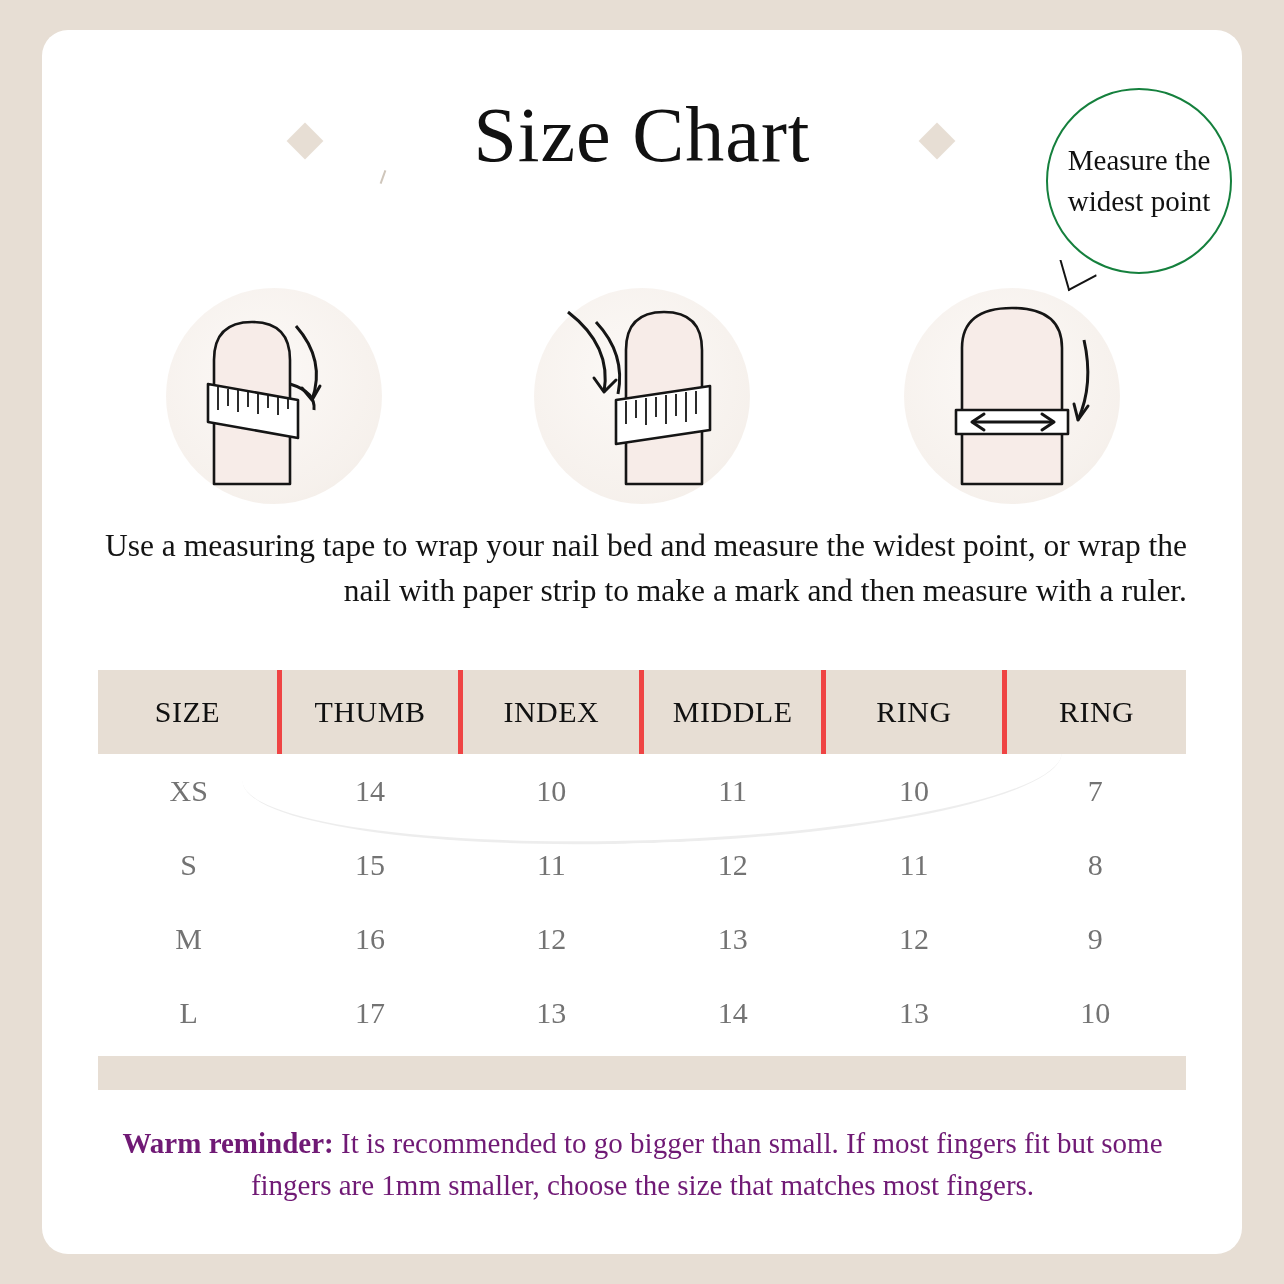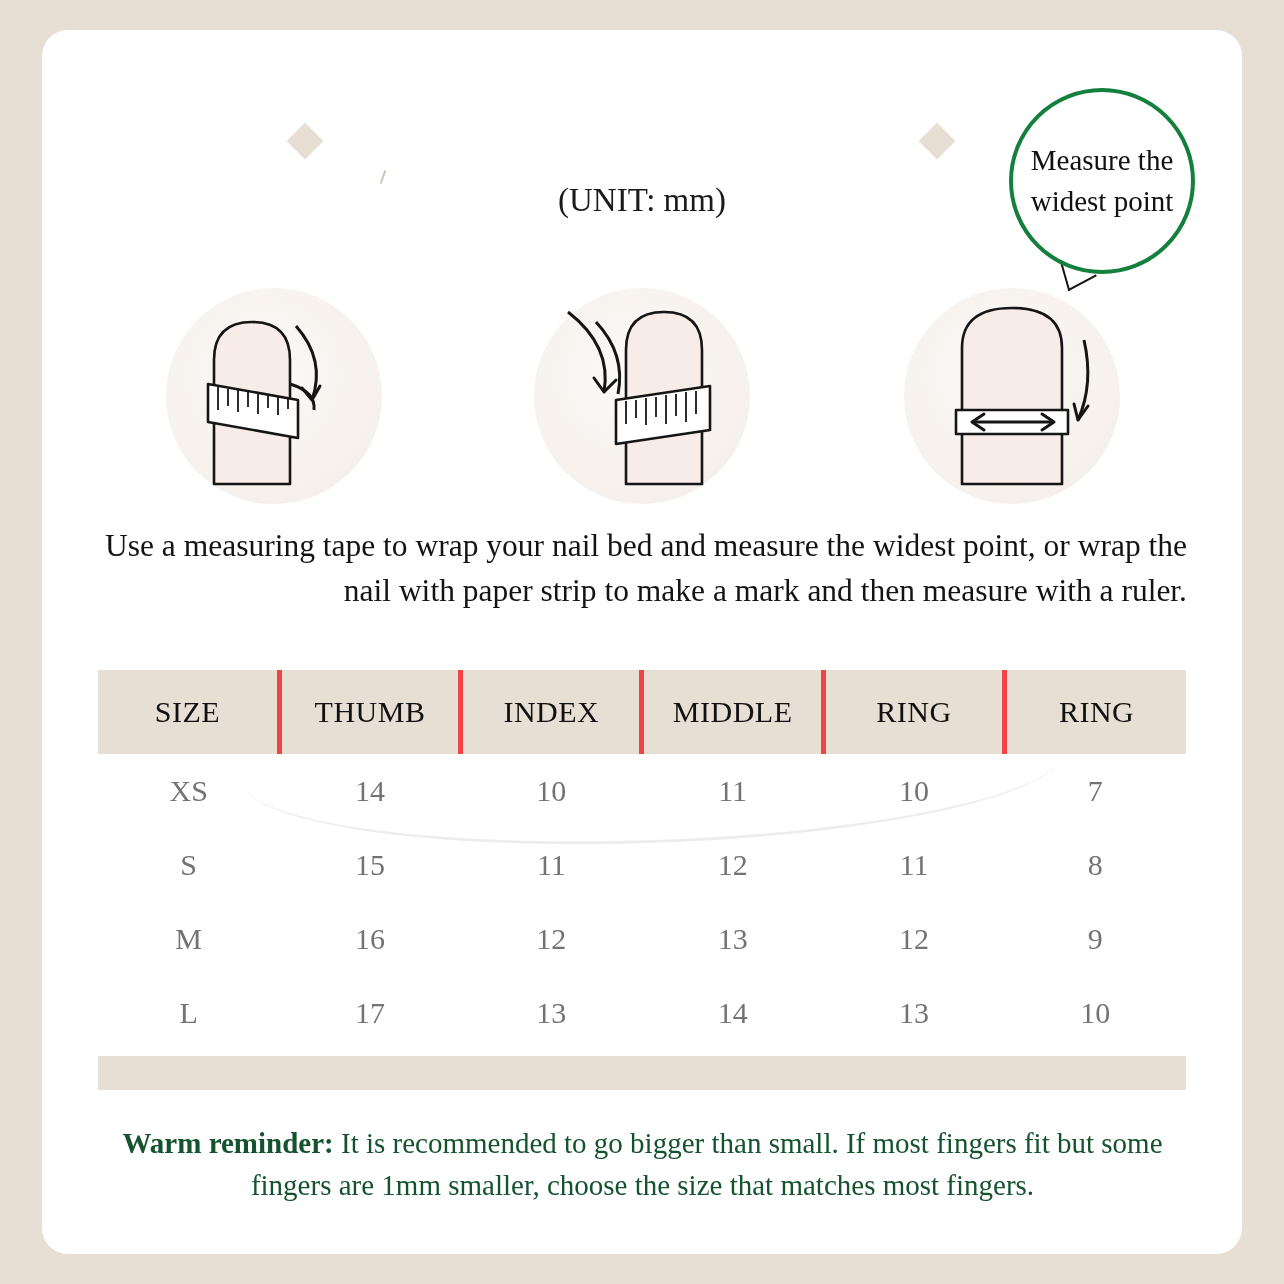--- a/index.html
+++ b/index.html
@@ -64,24 +64,24 @@
     width: 2px;
     height: 14px;
     background: #cfc6bb;
     transform: rotate(20deg);
   }
 
   
   .bubble {
     position: absolute;
     top: 58px;
-    left: 967px;
+    left: 1004px;
     width: 186px;
     height: 186px;
-    border: 4px solid #15803d;
+    border: 2px solid #15803d;
     border-radius: 50%;
     box-sizing: border-box;
     display: flex;
     align-items: center;
     justify-content: center;
   }
   .bubble-text {
     text-align: center;
     font-size: 29px;
     line-height: 41px;
@@ -213,34 +213,34 @@
 
   
   .reminder {
     position: absolute;
     top: 1092px;
     left: 58px;
     width: 1085px;
     text-align: center;
     font-size: 29px;
     line-height: 42px;
-    color: #14532d;
+    color: #701a75;
   }
   .reminder b { font-weight: bold; }
 </style>
 </head>
 <body>
 
 <div class="page">
 
   <div class="header">
     <div class="diamond left"></div>
     <div class="diamond right"></div>
     <div class="tick"></div>
-    <div class="subtitle">(UNIT: mm)</div>
+    <div class="title">Size Chart</div>
 
     <div class="bubble-tail"></div>
     <div class="bubble-tail-mask"></div>
     <div class="bubble">
       <div class="bubble-text">Measure the widest point</div>
     </div>
   </div>
 
   <div class="illus-row">
 

